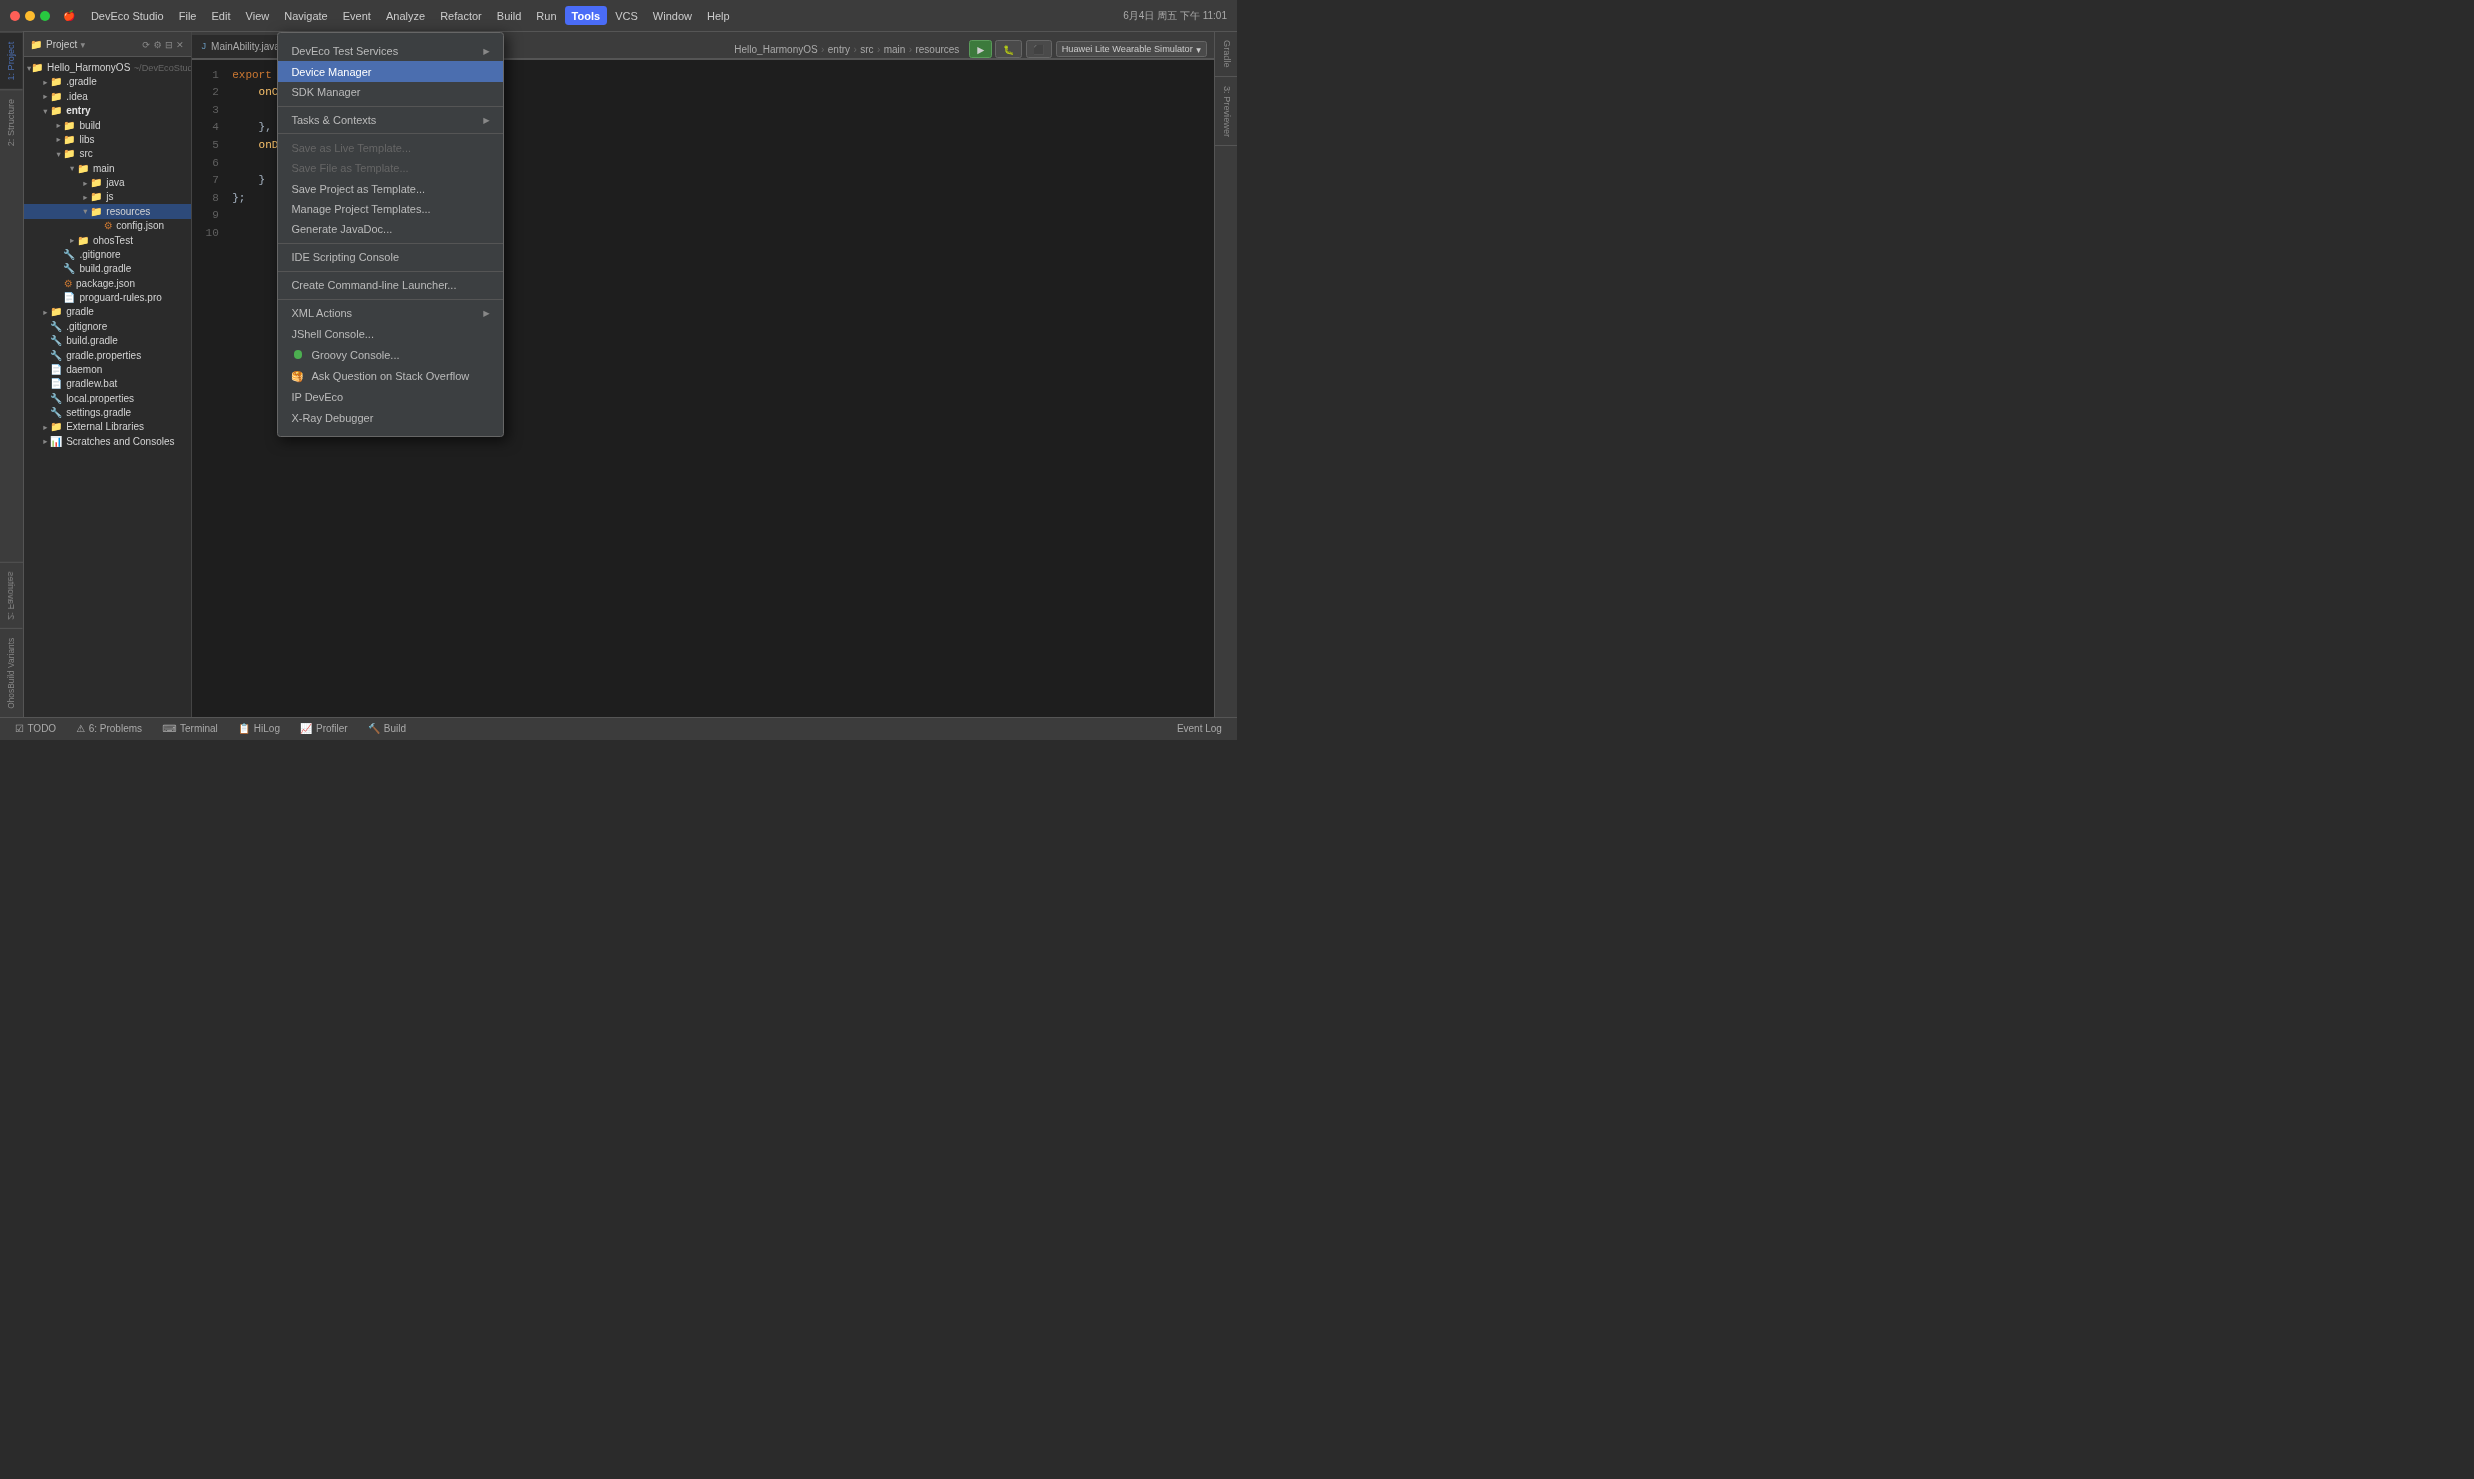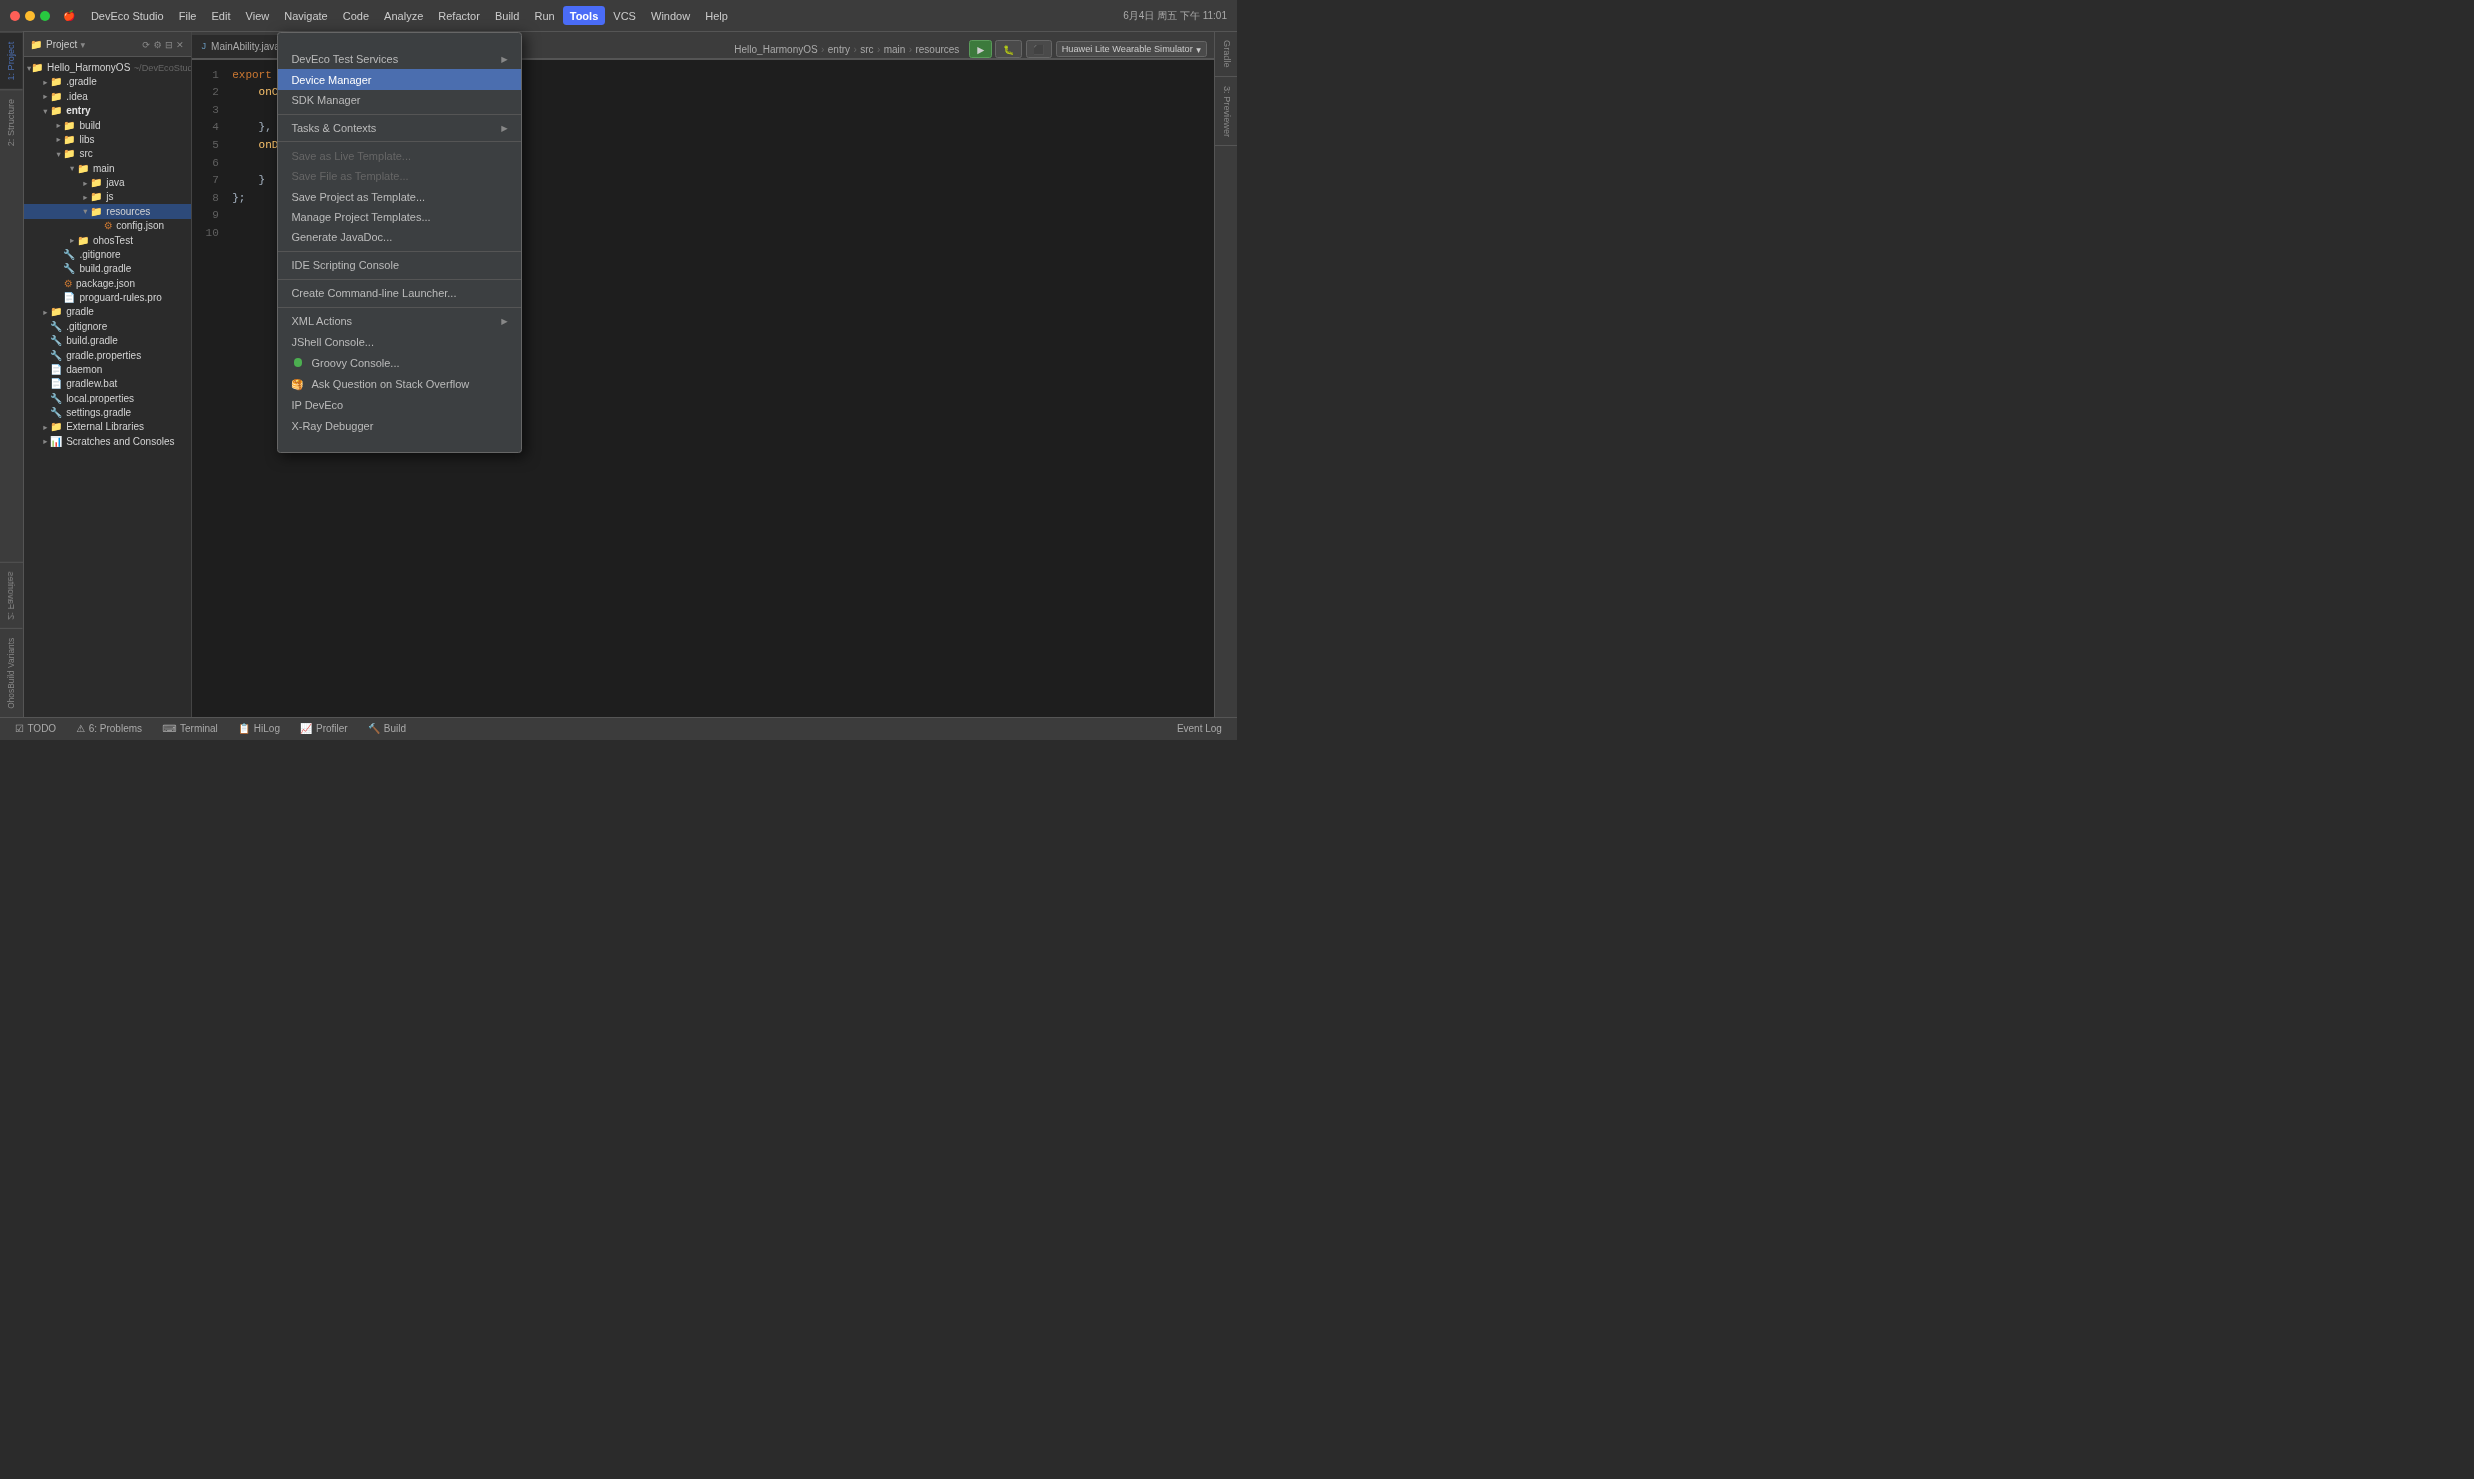--- a/index.html
+++ b/index.html
@@ -244,27 +244,27 @@
       color: #aaa;
       cursor: pointer;
       display: flex;
       align-items: center;
       gap: 3.4px;
     }
     .dropdown-menu {
       position: absolute;
       top: 32px;
       left: 277px;
-      width: 245px;
+      width: 227px;
       background: #3c3f41;
       border: 0.8px solid #666;
       border-radius: 3.4px;
       box-shadow: 3.4px 3.4px 13.4px rgba(0,0,0,0.6);
       z-index: 200;
-      padding: 16px 0;
+      padding: 8px 0;
     }
     .menu-section-divider {
       height: 0.8px;
       background: #555;
       margin: 3.4px 0;
     }
     .dropdown-item {
       padding: 4.2px 13.4px;
       font-size: 11px;
       color: #bbbbbb;
@@ -349,21 +349,21 @@
     <div class="traffic-light tl-yellow"></div>
     <div class="traffic-light tl-green"></div>
   </div>
   <span style="font-size:10px;color:#888;margin-right:1.7px;">🍎</span>
   <div class="titlebar-menu">
     <div class="menu-item">DevEco Studio</div>
     <div class="menu-item">File</div>
     <div class="menu-item">Edit</div>
     <div class="menu-item">View</div>
     <div class="menu-item">Navigate</div>
-    <div class="menu-item">Code</div>
+    <div class="menu-item">Event</div>
     <div class="menu-item">Analyze</div>
     <div class="menu-item">Refactor</div>
     <div class="menu-item">Build</div>
     <div class="menu-item">Run</div>
     <div class="menu-item active">Tools</div>
     <div class="menu-item">VCS</div>
     <div class="menu-item">Window</div>
     <div class="menu-item">Help</div>
   </div>
   <div class="titlebar-right">

